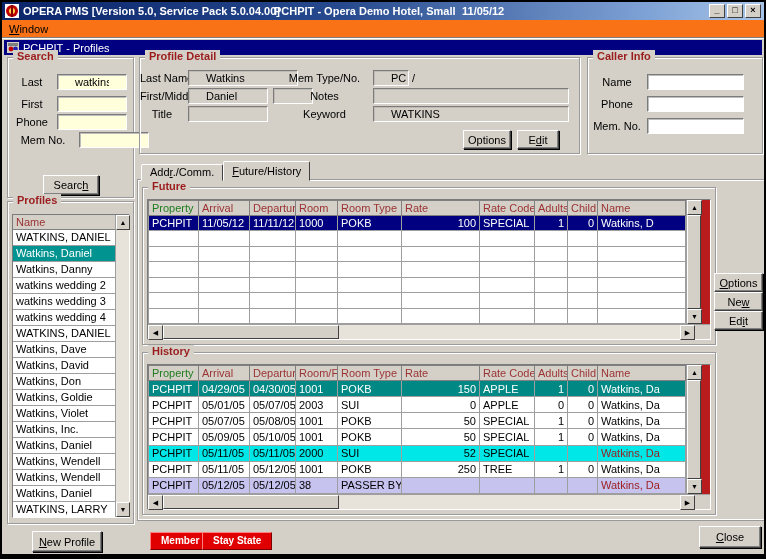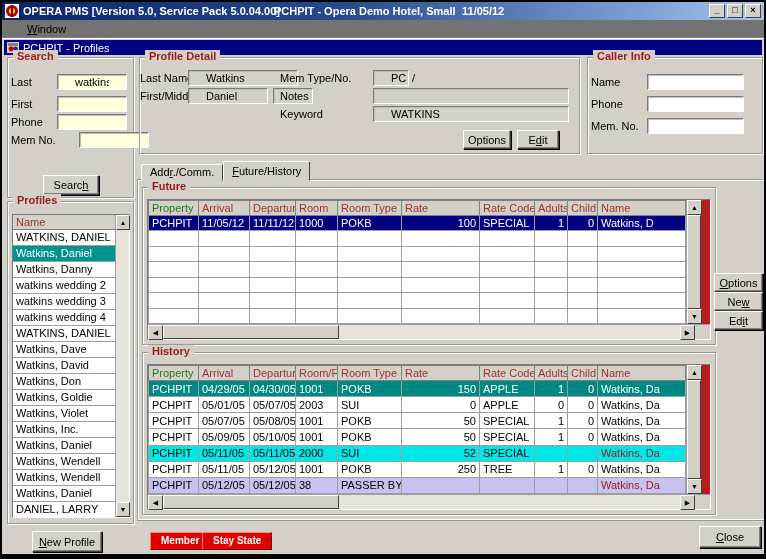--- a/index.html
+++ b/index.html
@@ -25,22 +25,22 @@
   .winbtn {
     width:16px; height:14px; background:#d4d0c8; color:#000;
     border:1px solid; border-color:#fff #404040 #404040 #fff;
     font-size:9px; line-height:11px; text-align:center; font-weight:bold; cursor:default;
   }
   .appicon { width:14px; height:14px; flex:none; }
 
   
   .menubar {
     position:absolute; top:18px; left:0; right:0; height:18px;
-    background:#737373; border-bottom:1px solid #808080; box-shadow:0 1px 0 #fff;
-    display:flex; align-items:center; padding:0 25px;
+    background:#f97316; border-bottom:1px solid #808080; box-shadow:0 1px 0 #fff;
+    display:flex; align-items:center; padding:0 7px;
   }
 
   
   .innertitle {
     position:absolute; top:38px; left:2px; right:2px; height:15px;
     background:#000080; color:#fff; display:flex; align-items:center; gap:4px; padding:0 3px;
     font-size:11px;
   }
   .innericon { width:12px; height:11px; }
 
@@ -49,21 +49,21 @@
     position:absolute; border:1px solid #9a9a9a;
     box-shadow:inset 1px 1px 0 #ffffff, 1px 1px 0 #ffffff;
   }
   .legend {
     position:absolute; top:-8px; left:5px; background:#d4d0c8; padding:0 4px;
     color:#9b1c1c; font-weight:bold; font-size:11px; white-space:nowrap;
   }
 
   
   .frow { position:absolute; display:flex; align-items:center; }
-  .flabel { text-align:left; white-space:nowrap; padding-right:4px; }
+  .flabel { text-align:center; white-space:nowrap; padding-right:4px; }
   .sunken-input, .field-gray, .field-white {
     height:16px; border:1px solid; border-color:#7b7b7b #fff #fff #7b7b7b;
     box-shadow:inset 1px 1px 0 #bdbdbd; font-family:"Liberation Sans",sans-serif;
     font-size:11px; padding:0 17px; line-height:14px; overflow:hidden; white-space:nowrap;
   }
   .cream { background:#ffffdc; }
   .field-gray { background:#d4d0c8; box-shadow:inset 1px 1px 0 #c0bcb4; }
   .field-white { background:#ffffff; }
   input.sunken-input { outline:none; }
 
@@ -228,21 +228,21 @@
             <div class="plist-item">Watkins, Dave</div>
             <div class="plist-item">Watkins, David</div>
             <div class="plist-item">Watkins, Don</div>
             <div class="plist-item">Watkins, Goldie</div>
             <div class="plist-item">Watkins, Violet</div>
             <div class="plist-item">Watkins, Inc.</div>
             <div class="plist-item">Watkins, Daniel</div>
             <div class="plist-item">Watkins, Wendell</div>
             <div class="plist-item">Watkins, Wendell</div>
             <div class="plist-item">Watkins, Daniel</div>
-            <div class="plist-item">DANIEL, LARRY</div>
+            <div class="plist-item">WATKINS, LARRY</div>
           </div>
       </div>
       <div class="plist-scroll">
         <div class="sbtn">▲</div>
         <div class="ptrack"></div>
         <div class="sbtn">▼</div>
       </div>
     </div>
   </div>
   <button class="btn" style="left:30px;top:529px;width:70px;height:21px;"><u>N</u>ew Profile</button>
@@ -250,20 +250,24 @@
   <div class="groupbox" style="left:137px;top:55px;width:441px;height:97px;">
     <span class="legend">Profile Detail</span>
     <div class="frow" style="left:0;top:12px;">
       <span class="flabel" style="width:48px">Last Name</span>
       <div class="field-gray" style="width:110px">Watkins</div>
     </div>
     <div class="frow" style="left:0;top:30px;">
       <span class="flabel" style="width:48px">First/Middle</span>
       <div class="field-gray" style="width:80px">Daniel</div>
       <div class="field-gray" style="width:40px;margin-left:5px"></div>
+    </div>
+    <div class="frow" style="left:0;top:48px;">
+      <span class="flabel" style="width:48px">Title</span>
+      <div class="field-gray" style="width:80px"></div>
     </div>
     <div class="frow" style="left:140px;top:12px;">
       <span class="flabel" style="width:93px">Mem Type/No.</span>
       <div class="field-gray" style="width:33px">PC</div>
       <span style="padding:0 3px">/</span>
     </div>
     <div class="frow" style="left:140px;top:48px;">
       <span class="flabel" style="width:93px">Keyword</span>
       <div class="field-gray" style="width:196px">WATKINS</div>
     </div>

